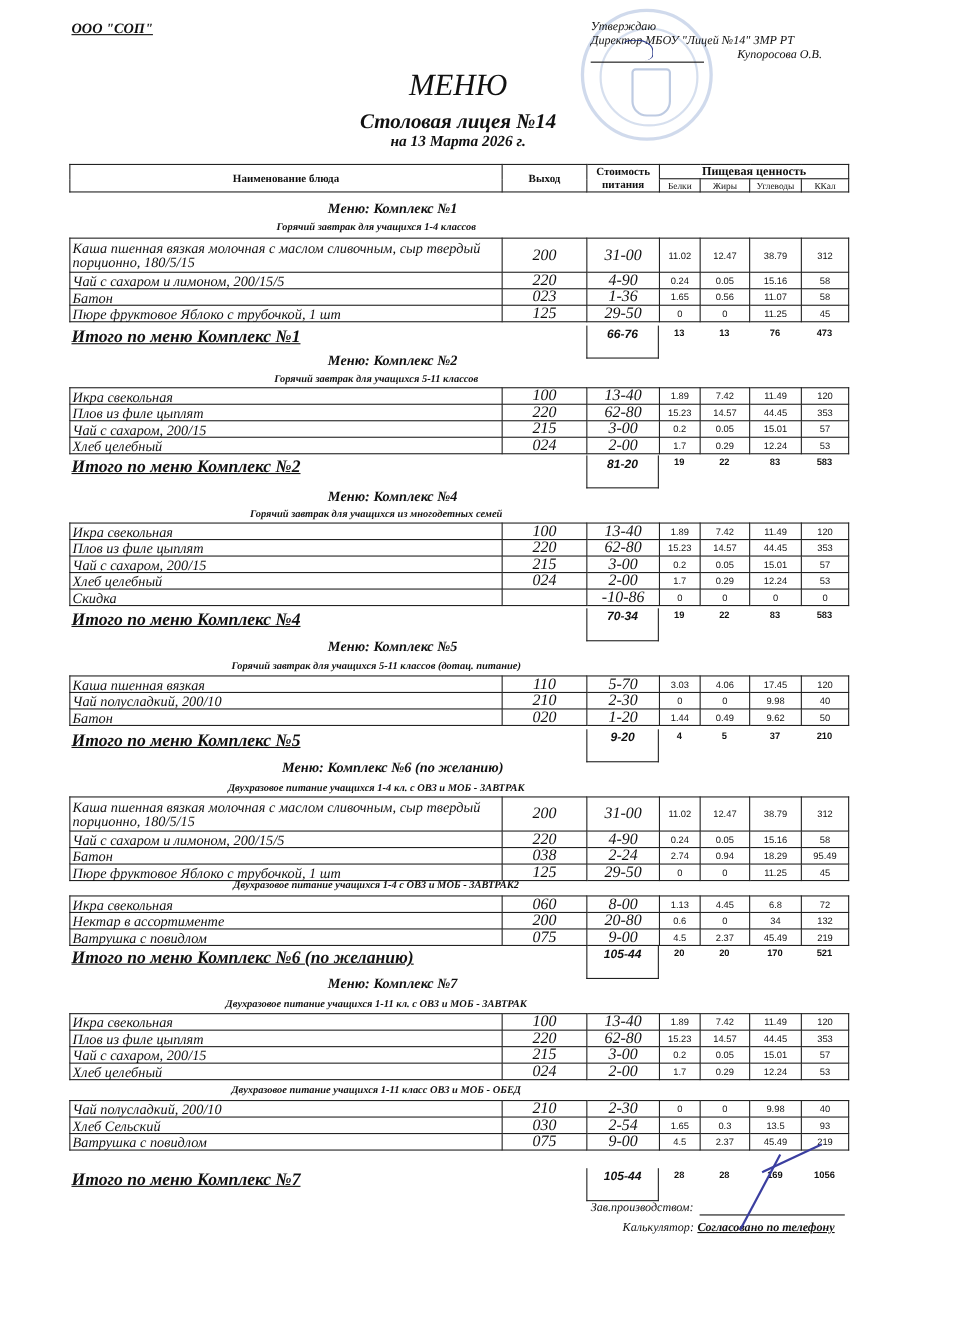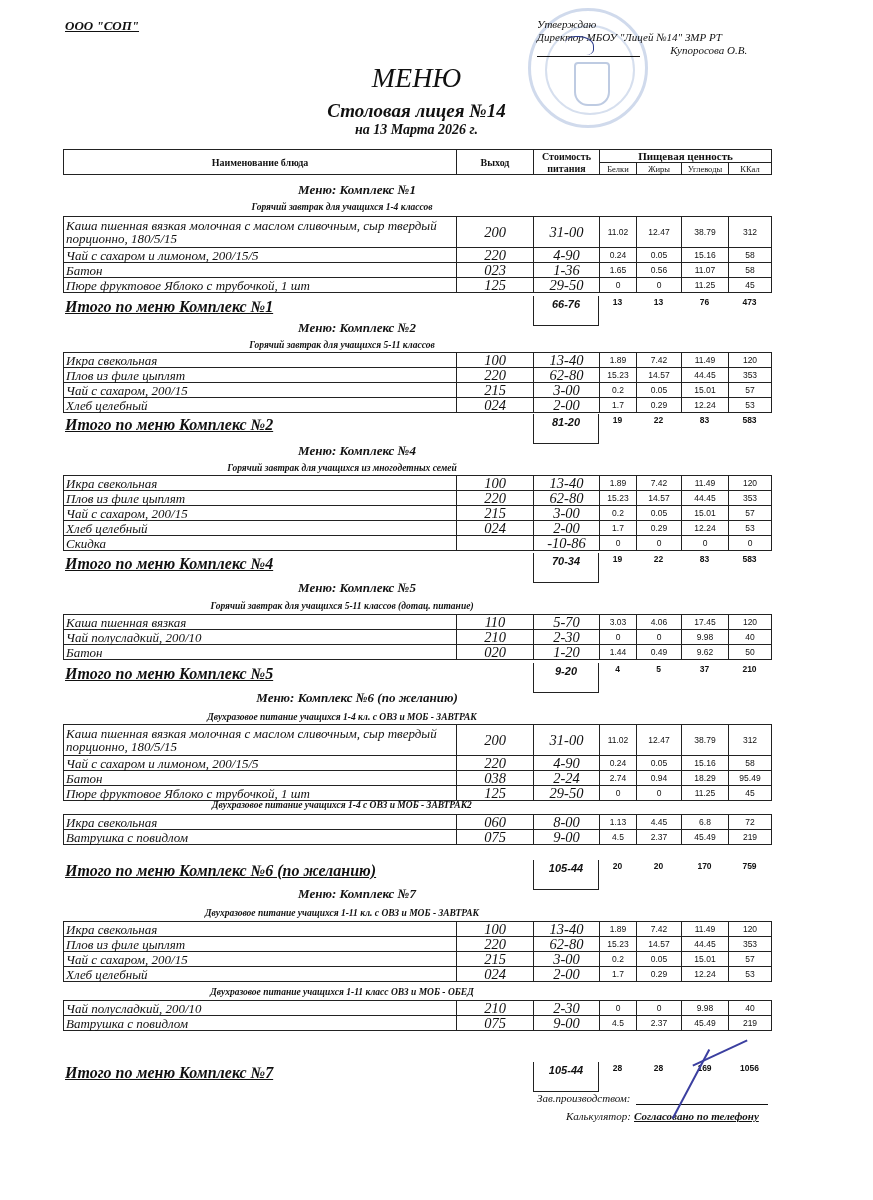--- a/index.html
+++ b/index.html
@@ -387,36 +387,45 @@
         <tr>
           <td class="name">Икра свекольная</td>
           <td class="out">060</td>
           <td class="cost">8-00</td>
           <td class="nut">1.13</td>
           <td class="nut">4.45</td>
           <td class="nut">6.8</td>
           <td class="nut">72</td>
         </tr>
         <tr>
+          <td class="name">Нектар в ассортименте</td>
+          <td class="out">200</td>
+          <td class="cost">20-80</td>
+          <td class="nut">0.6</td>
+          <td class="nut">0</td>
+          <td class="nut">34</td>
+          <td class="nut">132</td>
+        </tr>
+        <tr>
           <td class="name">Ватрушка с повидлом</td>
           <td class="out">075</td>
           <td class="cost">9-00</td>
           <td class="nut">4.5</td>
           <td class="nut">2.37</td>
           <td class="nut">45.49</td>
           <td class="nut">219</td>
         </tr>
       </tbody>
     </table>
     <div class="abs total-label" style="top:862px">Итого по меню Комплекс №6 (по желанию)</div>
     <div class="abs total-box" style="top:860px">105-44</div>
     <div class="abs total-nut" style="left:599px;width:37px;top:861px">20</div>
     <div class="abs total-nut" style="left:636px;width:45px;top:861px">20</div>
     <div class="abs total-nut" style="left:681px;width:47px;top:861px">170</div>
-    <div class="abs total-nut" style="left:728px;width:43px;top:861px">759</div>
+    <div class="abs total-nut" style="left:728px;width:43px;top:861px">521</div>
     <div class="abs sect-title" style="top:886px"><span>Меню: Комплекс №7</span></div>
     <div class="abs sub-title" style="top:908px"><span>Двухразовое питание учащихся 1-11 кл. с  ОВЗ и МОБ - ЗАВТРАК</span></div>
     <table class="abs grid" style="top:921px">
       <colgroup>
         <col style="width:393px">
         <col style="width:77px">
         <col style="width:66px">
         <col style="width:37px">
         <col style="width:45px">
         <col style="width:47px">
@@ -476,20 +485,29 @@
         <tr>
           <td class="name">Чай полусладкий, 200/10</td>
           <td class="out">210</td>
           <td class="cost">2-30</td>
           <td class="nut">0</td>
           <td class="nut">0</td>
           <td class="nut">9.98</td>
           <td class="nut">40</td>
         </tr>
         <tr>
+          <td class="name">Хлеб Сельский</td>
+          <td class="out">030</td>
+          <td class="cost">2-54</td>
+          <td class="nut">1.65</td>
+          <td class="nut">0.3</td>
+          <td class="nut">13.5</td>
+          <td class="nut">93</td>
+        </tr>
+        <tr>
           <td class="name">Ватрушка с повидлом</td>
           <td class="out">075</td>
           <td class="cost">9-00</td>
           <td class="nut">4.5</td>
           <td class="nut">2.37</td>
           <td class="nut">45.49</td>
           <td class="nut">219</td>
         </tr>
       </tbody>
     </table>

